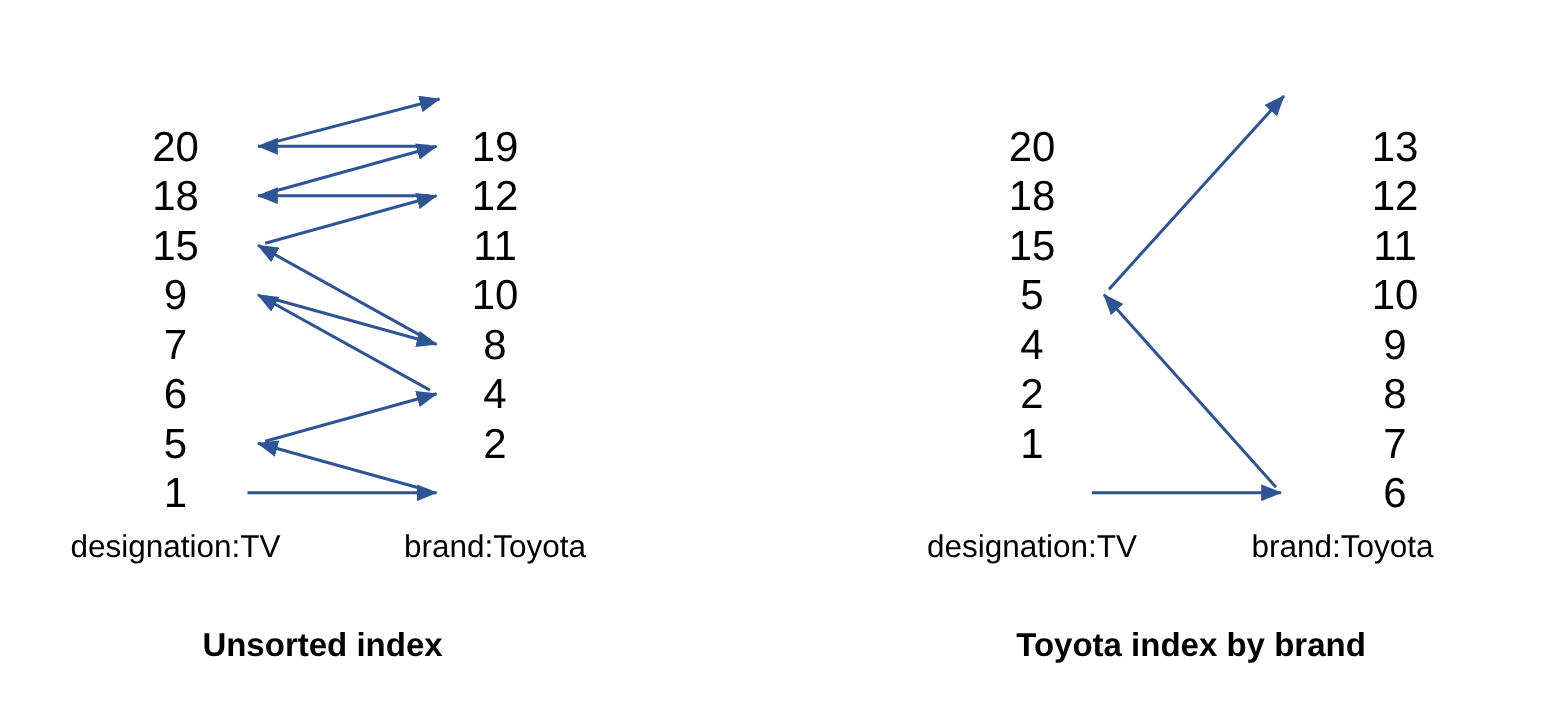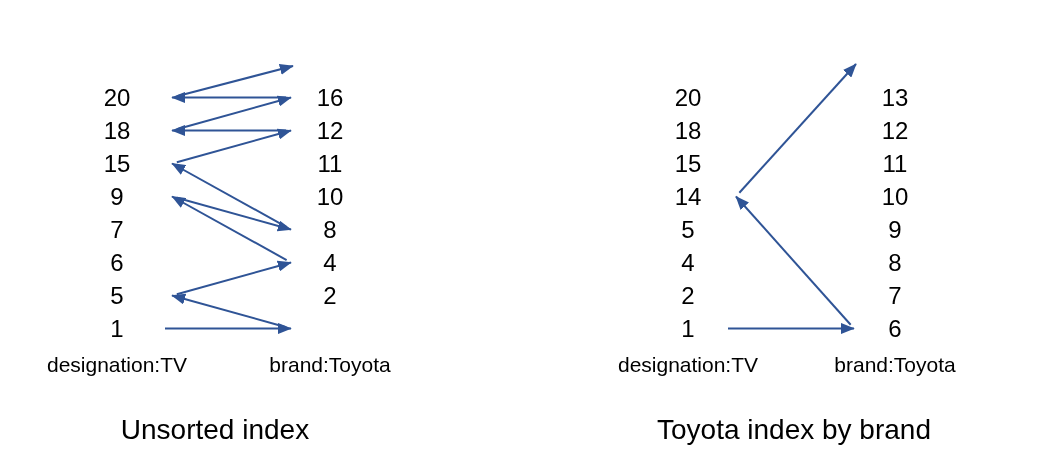--- a/index.html
+++ b/index.html
@@ -15,52 +15,52 @@
   #arrows-svg {
     position: absolute;
     left: 0; top: 0;
     width: 1040px; height: 474px;
   }
   .num-col {
     position: absolute;
     top: 81px;
     width: 120px;
     text-align: center;
-    font-size: 24px;
+    font-size: 28px;
   }
   .num-col .cell {
     height: 33px;
     line-height: 33px;
   }
   .col-label {
     position: absolute;
     top: 351px;
     width: 220px;
     text-align: center;
     font-size: 21px;
     line-height: 28px;
   }
   .caption {
     position: absolute;
     top: 417px;
     width: 300px;
     text-align: center;
-    font-size: 28px;
-    font-weight: normal;
+    font-size: 22px;
+    font-weight: bold;
     line-height: 26px;
   }
   
   #d0-colL { left: 57px; }
   #d0-colR { left: 270px; }
   #d0-labL { left: 7px; }
   #d0-labR { left: 220px; }
   #d0-cap  { left: 65px; }
   
   #d1-colL { left: 628px; }
-  #d1-colR { left: 835px; }
+  #d1-colR { left: 870px; }
   #d1-labL { left: 578px; }
   #d1-labR { left: 785px; }
   #d1-cap  { left: 644px; }
 </style>
 </head>
 <body>
 
 <div class="page">
 
   <svg id="arrows-svg" viewBox="0 0 1040 474" style="color: rgb(47, 84, 150);">
@@ -92,39 +92,38 @@
         <div class="cell">20</div>
         <div class="cell">18</div>
         <div class="cell">15</div>
         <div class="cell">9</div>
         <div class="cell">7</div>
         <div class="cell">6</div>
         <div class="cell">5</div>
         <div class="cell">1</div>
       </div>
     <div class="num-col" id="d0-colR">
-        <div class="cell">16</div>
+        <div class="cell">19</div>
         <div class="cell">12</div>
         <div class="cell">11</div>
         <div class="cell">10</div>
         <div class="cell">8</div>
         <div class="cell">4</div>
         <div class="cell">2</div>
       </div>
     <div class="col-label" id="d0-labL">designation:TV</div>
     <div class="col-label" id="d0-labR">brand:Toyota</div>
     <div class="caption" id="d0-cap">Unsorted index</div>
   </section>
 
   <section>
     <div class="num-col" id="d1-colL">
         <div class="cell">20</div>
         <div class="cell">18</div>
         <div class="cell">15</div>
-        <div class="cell">14</div>
         <div class="cell">5</div>
         <div class="cell">4</div>
         <div class="cell">2</div>
         <div class="cell">1</div>
       </div>
     <div class="num-col" id="d1-colR">
         <div class="cell">13</div>
         <div class="cell">12</div>
         <div class="cell">11</div>
         <div class="cell">10</div>

